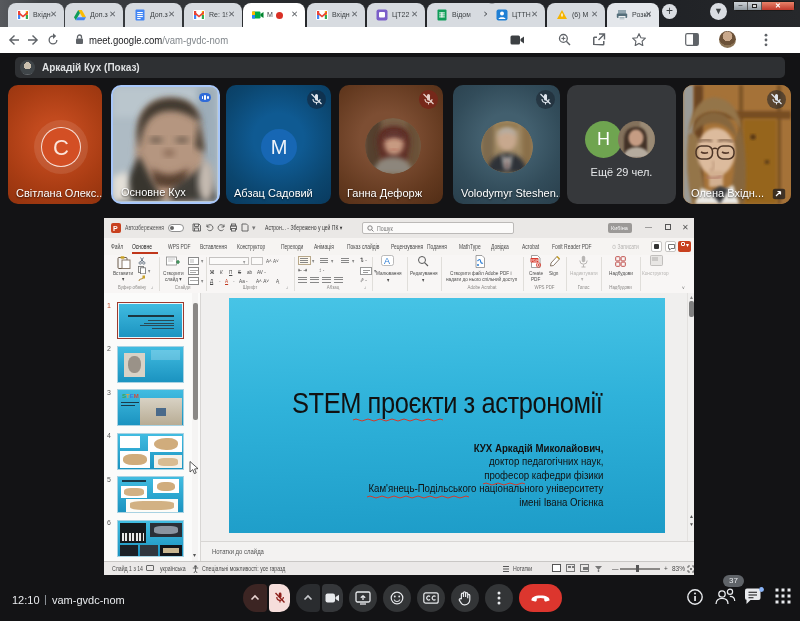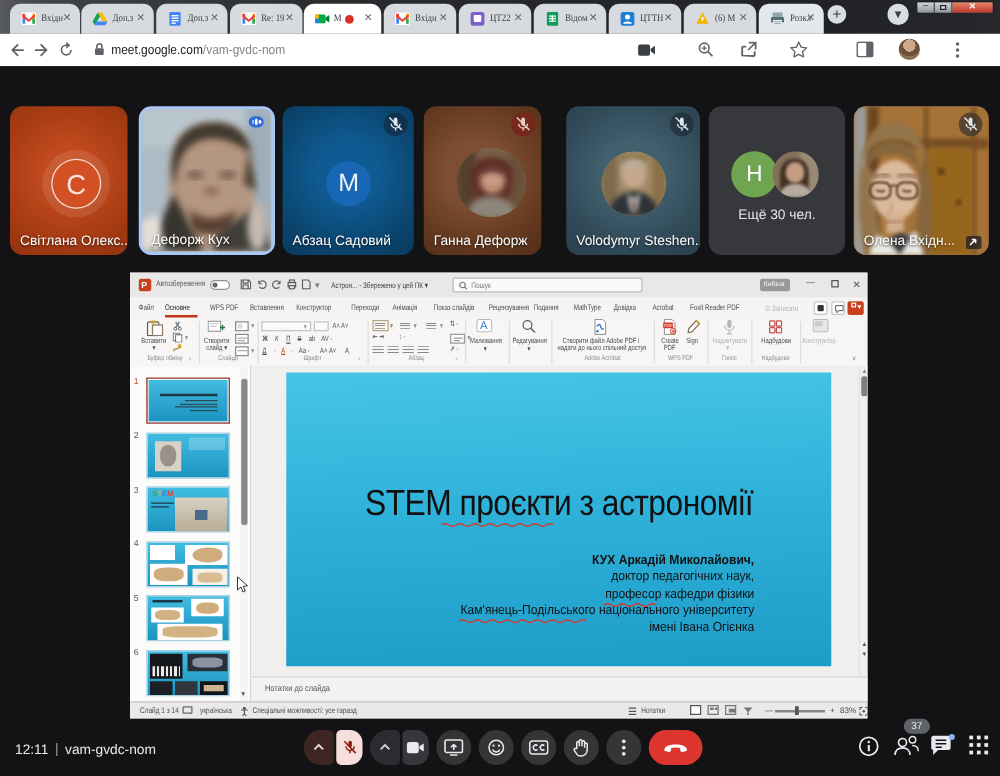--- a/index.html
+++ b/index.html
@@ -3,21 +3,21 @@
 <meta charset="utf-8">
 <style>
 * { margin:0; padding:0; box-sizing:border-box; }
 html,body { width:800px; height:621px; overflow:hidden; background:#141416; font-family:"Liberation Sans", sans-serif; }
 .abs { position:absolute; }
 #stage { position:relative; width:800px; height:621px; overflow:hidden; }
 
 
 #tabstrip { position:absolute; left:0; top:0; width:800px; height:27px;
   background:linear-gradient(90deg,#57595d 0px,#3f4246 40px,#27292c 300px,#202226 660px,#26282b 800px); }
-.tab { position:absolute; top:3px; height:24px; background:#d7dbe0; border-radius:8px 8px 0 0;font-family:Liberation Serif, serif; }
+.tab { position:absolute; top:3px; height:24px; background:#d7dbe0; border-radius:8px 8px 0 0; }
 .tab.active { background:#ffffff; z-index:2; }
 .tab .ttxt { position:absolute; left:25px; top:7px; width:21px; font-size:8px; color:#3c4043; white-space:nowrap; overflow:hidden; transform:scaleX(0.88); transform-origin:0 0; }
 .tab .tx { position:absolute; right:5px; top:6px; width:11px; height:11px; color:#5f6368; font-size:8.5px; line-height:11px; text-align:center; }
 .fav { position:absolute; left:9px; top:6px; width:12px; height:12px; }
 
 
 #toolbar { position:absolute; left:0; top:27px; width:800px; height:26px; background:#ffffff; }
 
 
 #meet { position:absolute; left:0; top:53px; width:800px; height:568px; background:#131315; }
@@ -121,21 +121,21 @@
         <span class="tx">✕</span>
       </div>
     <div class="tab" style="left:367px;width:58px;">
       <svg class="fav" viewBox="0 0 12 12">
           <rect x="0.5" y="0.5" width="11" height="11" rx="2" fill="#7b5ec9"></rect>
           <rect x="3" y="3" width="6" height="5.5" rx="1" fill="#fff"></rect>
         </svg>
       <span class="ttxt">ЦТ22</span>
         <span class="tx">✕</span>
       </div>
-    <div class="tab" style="left:427px;width:58px;">
+    <div class="tab" style="left:427px;width:70px;">
       <svg class="fav" viewBox="0 0 12 12">
           <rect x="1.5" y="0.5" width="9" height="11" rx="1" fill="#0f9d58"></rect>
           <rect x="3.2" y="3.4" width="5.6" height="1" fill="#fff"></rect>
           <rect x="3.2" y="5.4" width="5.6" height="1" fill="#fff"></rect>
           <rect x="3.2" y="7.4" width="5.6" height="1" fill="#fff"></rect>
           <rect x="5.4" y="3.4" width="1" height="5" fill="#fff"></rect>
         </svg>
       <span class="ttxt">Відом</span>
         <span class="tx">✕</span>
       </div>
@@ -213,20 +213,24 @@
         <rect x="8" y="0.7" width="5.3" height="11.6" fill="#5f6368"></rect>
       </svg>
     <div class="abs" style="left:719px;top:4px;width:17px;height:17px;border-radius:50%;background:radial-gradient(circle at 50% 32%,#caa98c 0 34%,#6b5138 35% 60%,#8a7355 61%);"></div>
     <svg class="abs" style="left:764px;top:6px;" width="4" height="14" viewBox="0 0 4 14">
         <circle cx="2" cy="2.2" r="1.4" fill="#5f6368"></circle>
         <circle cx="2" cy="7" r="1.4" fill="#5f6368"></circle>
         <circle cx="2" cy="11.8" r="1.4" fill="#5f6368"></circle>
       </svg>
   </div>
   <div id="meet">
+    <div id="presbar">
+        <div class="pav"></div>
+        <div class="ptxt">Аркадій Кух (Показ)</div>
+      </div>
     <div id="tiles">
 
       <div class="tile" style="left:8px;width:94px;background:radial-gradient(circle at 50% 45%,#c24a1e 0 25%,#a83c13 65%,#92330e 100%);">
         <div class="abs" style="left:26px;top:35px;width:54px;height:54px;border-radius:50%;background:rgba(255,255,255,0.10);"></div>
         <div class="abs" style="left:33px;top:42px;width:40px;height:40px;border-radius:50%;background:#d34f24;border:1px solid rgba(255,255,255,0.8);color:#fbe4da;font-size:22px;text-align:center;line-height:39px;">C</div>
         <div class="tname">Світлана Олекс...</div>
       </div>
 
       <div class="tile" style="left:111px;width:109px;border:2.5px solid #a8c7fa;background:#b9c6cf;">
         <svg width="104" height="114" viewBox="0 0 104 114" style="position:absolute;left:0;top:0;">
@@ -249,37 +253,37 @@
           <path d="M4 114 L26 68 L38 92 L50 114 Z" fill="#38342f" filter="url(#b4)"></path>
           <path d="M58 102 L92 78 L104 114 L58 114 Z" fill="#403c38" filter="url(#b4)"></path>
           <path d="M0 90 L14 84 L18 114 L0 114 Z" fill="#e4e0d8" filter="url(#b4)"></path>
           <ellipse cx="93" cy="94" rx="8" ry="20" fill="#c4bab0" filter="url(#b4)"></ellipse>
         </svg>
         <div class="abs" style="right:7px;top:6px;width:12px;height:9px;border-radius:4.5px;background:#2f6bd8;">
           <span class="abs" style="left:2.5px;top:3px;width:1.5px;height:3px;background:#fff;border-radius:1px;"></span>
           <span class="abs" style="left:5.2px;top:1.8px;width:1.5px;height:5.4px;background:#fff;border-radius:1px;"></span>
           <span class="abs" style="left:8px;top:3px;width:1.5px;height:3px;background:#fff;border-radius:1px;"></span>
         </div>
-        <div class="tname" style="bottom:4px;">Дефорж Кух</div>
+        <div class="tname" style="bottom:4px;">Основне Кух</div>
       </div>
 
       <div class="tile" style="left:226px;width:105px;background:radial-gradient(circle at 50% 45%,#0f5a92 0 30%,#0b466f 70%,#093a5e 100%);">
         <div class="abs" style="left:35px;top:44px;width:36px;height:36px;border-radius:50%;background:#1767b4;color:#eef3fa;font-size:20px;text-align:center;line-height:36px;">M</div>
         <svg class="micoff" style="background:rgba(20,35,55,0.55);" viewBox="0 0 19 19">
             <g stroke="#dfe5ec" stroke-width="1.1" fill="#dfe5ec">
               <rect x="8" y="4" width="3" height="6.5" rx="1.5" stroke="none"></rect>
               <path d="M6 9 a3.5 3.5 0 0 0 7 0" fill="none"></path>
               <path d="M9.5 12.5 V14.5" fill="none"></path>
               <path d="M4.5 4 L14.5 14" stroke-width="1.3"></path>
             </g>
           </svg>
         <div class="tname">Абзац Садовий</div>
       </div>
 
-      <div class="tile" style="left:339px;width:94px;background:radial-gradient(circle at 45% 45%,#7d4e33 0 30%,#63391f 70%,#512d16 100%);">
+      <div class="tile" style="left:339px;width:104px;background:radial-gradient(circle at 45% 45%,#7d4e33 0 30%,#63391f 70%,#512d16 100%);">
         <svg width="56" height="56" viewBox="0 0 56 56" style="position:absolute;left:26px;top:33px;border-radius:50%;">
           <defs>
               <filter id="b5" x="-30%" y="-30%" width="160%" height="160%">
                 <feGaussianBlur stdDeviation="2.5"></feGaussianBlur>
               </filter>
               <clipPath id="c5">
                 <circle cx="28" cy="28" r="28"></circle>
               </clipPath>
             </defs>
           <g clip-path="url(#c5)">
@@ -350,21 +354,21 @@
               </clipPath>
             </defs>
           <g clip-path="url(#c8)">
             <rect width="37" height="37" fill="#83715c"></rect>
             <rect x="22" y="0" width="15" height="37" fill="#9a8a74" filter="url(#b8)"></rect>
             <path d="M6 20 Q6 6 18 6 Q29 6 29 19 L29 37 L6 37 Z" fill="#423227" filter="url(#b8)"></path>
             <ellipse cx="18" cy="17" rx="7.5" ry="8.5" fill="#c59c83" filter="url(#b8)"></ellipse>
             <path d="M4 37 Q8 26 18.5 26 Q29 26 33 37 Z" fill="#b5ab9e" filter="url(#b8)"></path>
           </g>
         </svg>
-        <div class="abs" style="left:0;top:81px;width:109px;text-align:center;font-size:11px;color:#e5e7e9;">Ещё 30 чел.</div>
+        <div class="abs" style="left:0;top:81px;width:109px;text-align:center;font-size:11px;color:#e5e7e9;">Ещё 29 чел.</div>
       </div>
 
       <div class="tile" style="left:683px;width:108px;background:#9a6a3a;">
         <svg width="108" height="119" viewBox="0 0 108 119" style="position:absolute;left:0;top:0;">
           <defs>
               <filter id="b7" x="-30%" y="-30%" width="160%" height="160%">
                 <feGaussianBlur stdDeviation="1.6"></feGaussianBlur>
               </filter>
               <filter id="b7b" x="-30%" y="-30%" width="160%" height="160%">
                 <feGaussianBlur stdDeviation="0.7"></feGaussianBlur>
@@ -793,21 +797,21 @@
         <span class="abs" style="left:532px;top:3px;width:2.5px;height:7px;background:#555;"></span>
         <span class="abs" style="left:560px;top:2.5px;">+</span>
         <span class="abs" style="left:568px;top:3px;">83%</span>
         <svg class="abs" style="left:583px;top:2.5px;" width="8" height="8" viewBox="0 0 8 8">
             <path d="M1 3 V1 h2 M5 1 h2 v2 M7 5 v2 H5 M3 7 H1 V5" stroke="#555" stroke-width="0.9" fill="none"></path>
             <circle cx="4" cy="4" r="1" fill="#555"></circle>
           </svg>
       </div>
     </div>
     <div id="botbar">
-      <span class="abs" style="left:12px;top:19px;font-size:11px;color:#e8eaed;">12:11</span>
+      <span class="abs" style="left:12px;top:19px;font-size:11px;color:#e8eaed;">12:10</span>
       <span class="abs" style="left:44px;top:18px;font-size:11px;color:#9aa0a6;">|</span>
       <span class="abs" style="left:52px;top:19px;font-size:11px;color:#e8eaed;">vam-gvdc-nom</span>
 
       <div class="abs" style="left:243px;top:8.5px;width:24px;height:28px;background:#3c2523;border-radius:14px 4px 4px 14px;">
         <svg class="abs" style="left:7px;top:10px;" width="10" height="7" viewBox="0 0 10 7">
             <path d="M1.5 5.5 L5 2 L8.5 5.5" stroke="#e8d5d3" stroke-width="1.6" fill="none"></path>
           </svg>
       </div>
       <div class="abs" style="left:269px;top:8.5px;width:21px;height:28px;background:#f6dedb;border-radius:4px 10px 10px 4px;">
         <svg class="abs" style="left:3.5px;top:7px;" width="14" height="14" viewBox="0 0 14 14">

